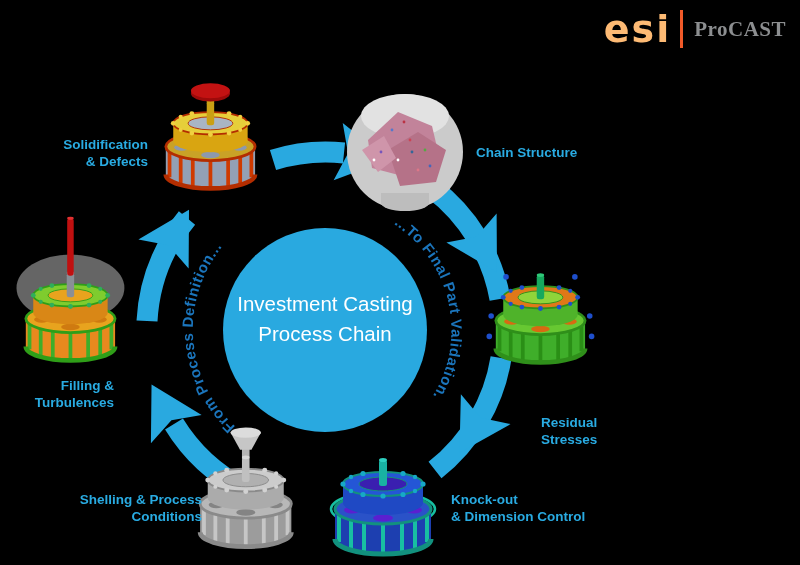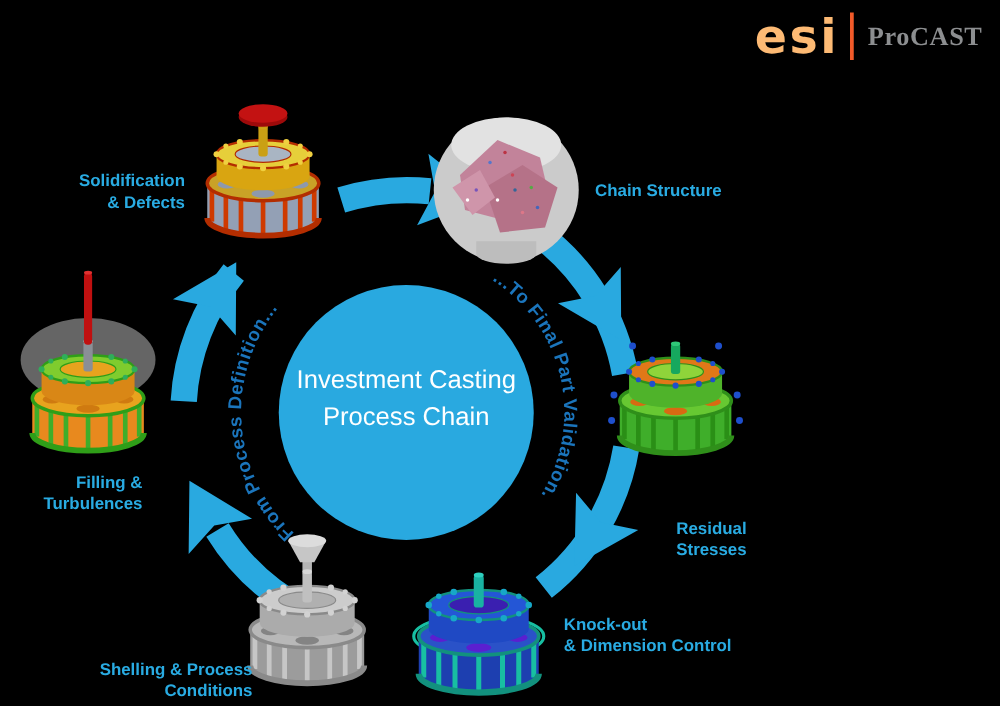--- a/index.html
+++ b/index.html
@@ -30,21 +30,21 @@
     position:absolute;
     font-weight:bold; font-size:13.5px; line-height:1.25;
     color:#29ABE2;
     white-space:pre-line;
   }
   .ta-r { text-align:right; }
   .lbl-solidification { left:20px;  top:137px; width:128px; }
   .lbl-grain          { left:476px; top:145px; width:150px; }
   .lbl-residual       { left:541px; top:383px; width:110px;margin-top:32px; }
   .lbl-knockout       { left:451px; top:492px; width:180px; }
-  .lbl-shelling       { left:50px;  top:492px; width:152px;margin-top:36px; }
+  .lbl-shelling       { left:50px;  top:492px; width:152px; }
   .lbl-filling        { left:0px;   top:378px; width:100px;padding-left:14px; }
 
   
   .center-text {
     position:absolute; left:223px; top:217px; width:204px; height:204px;
     display:flex; align-items:center; justify-content:center;
     text-align:center; color:#fff; font-weight:normal; font-size:20.5px;
     line-height:1.45; white-space:pre-line;
   }
 

